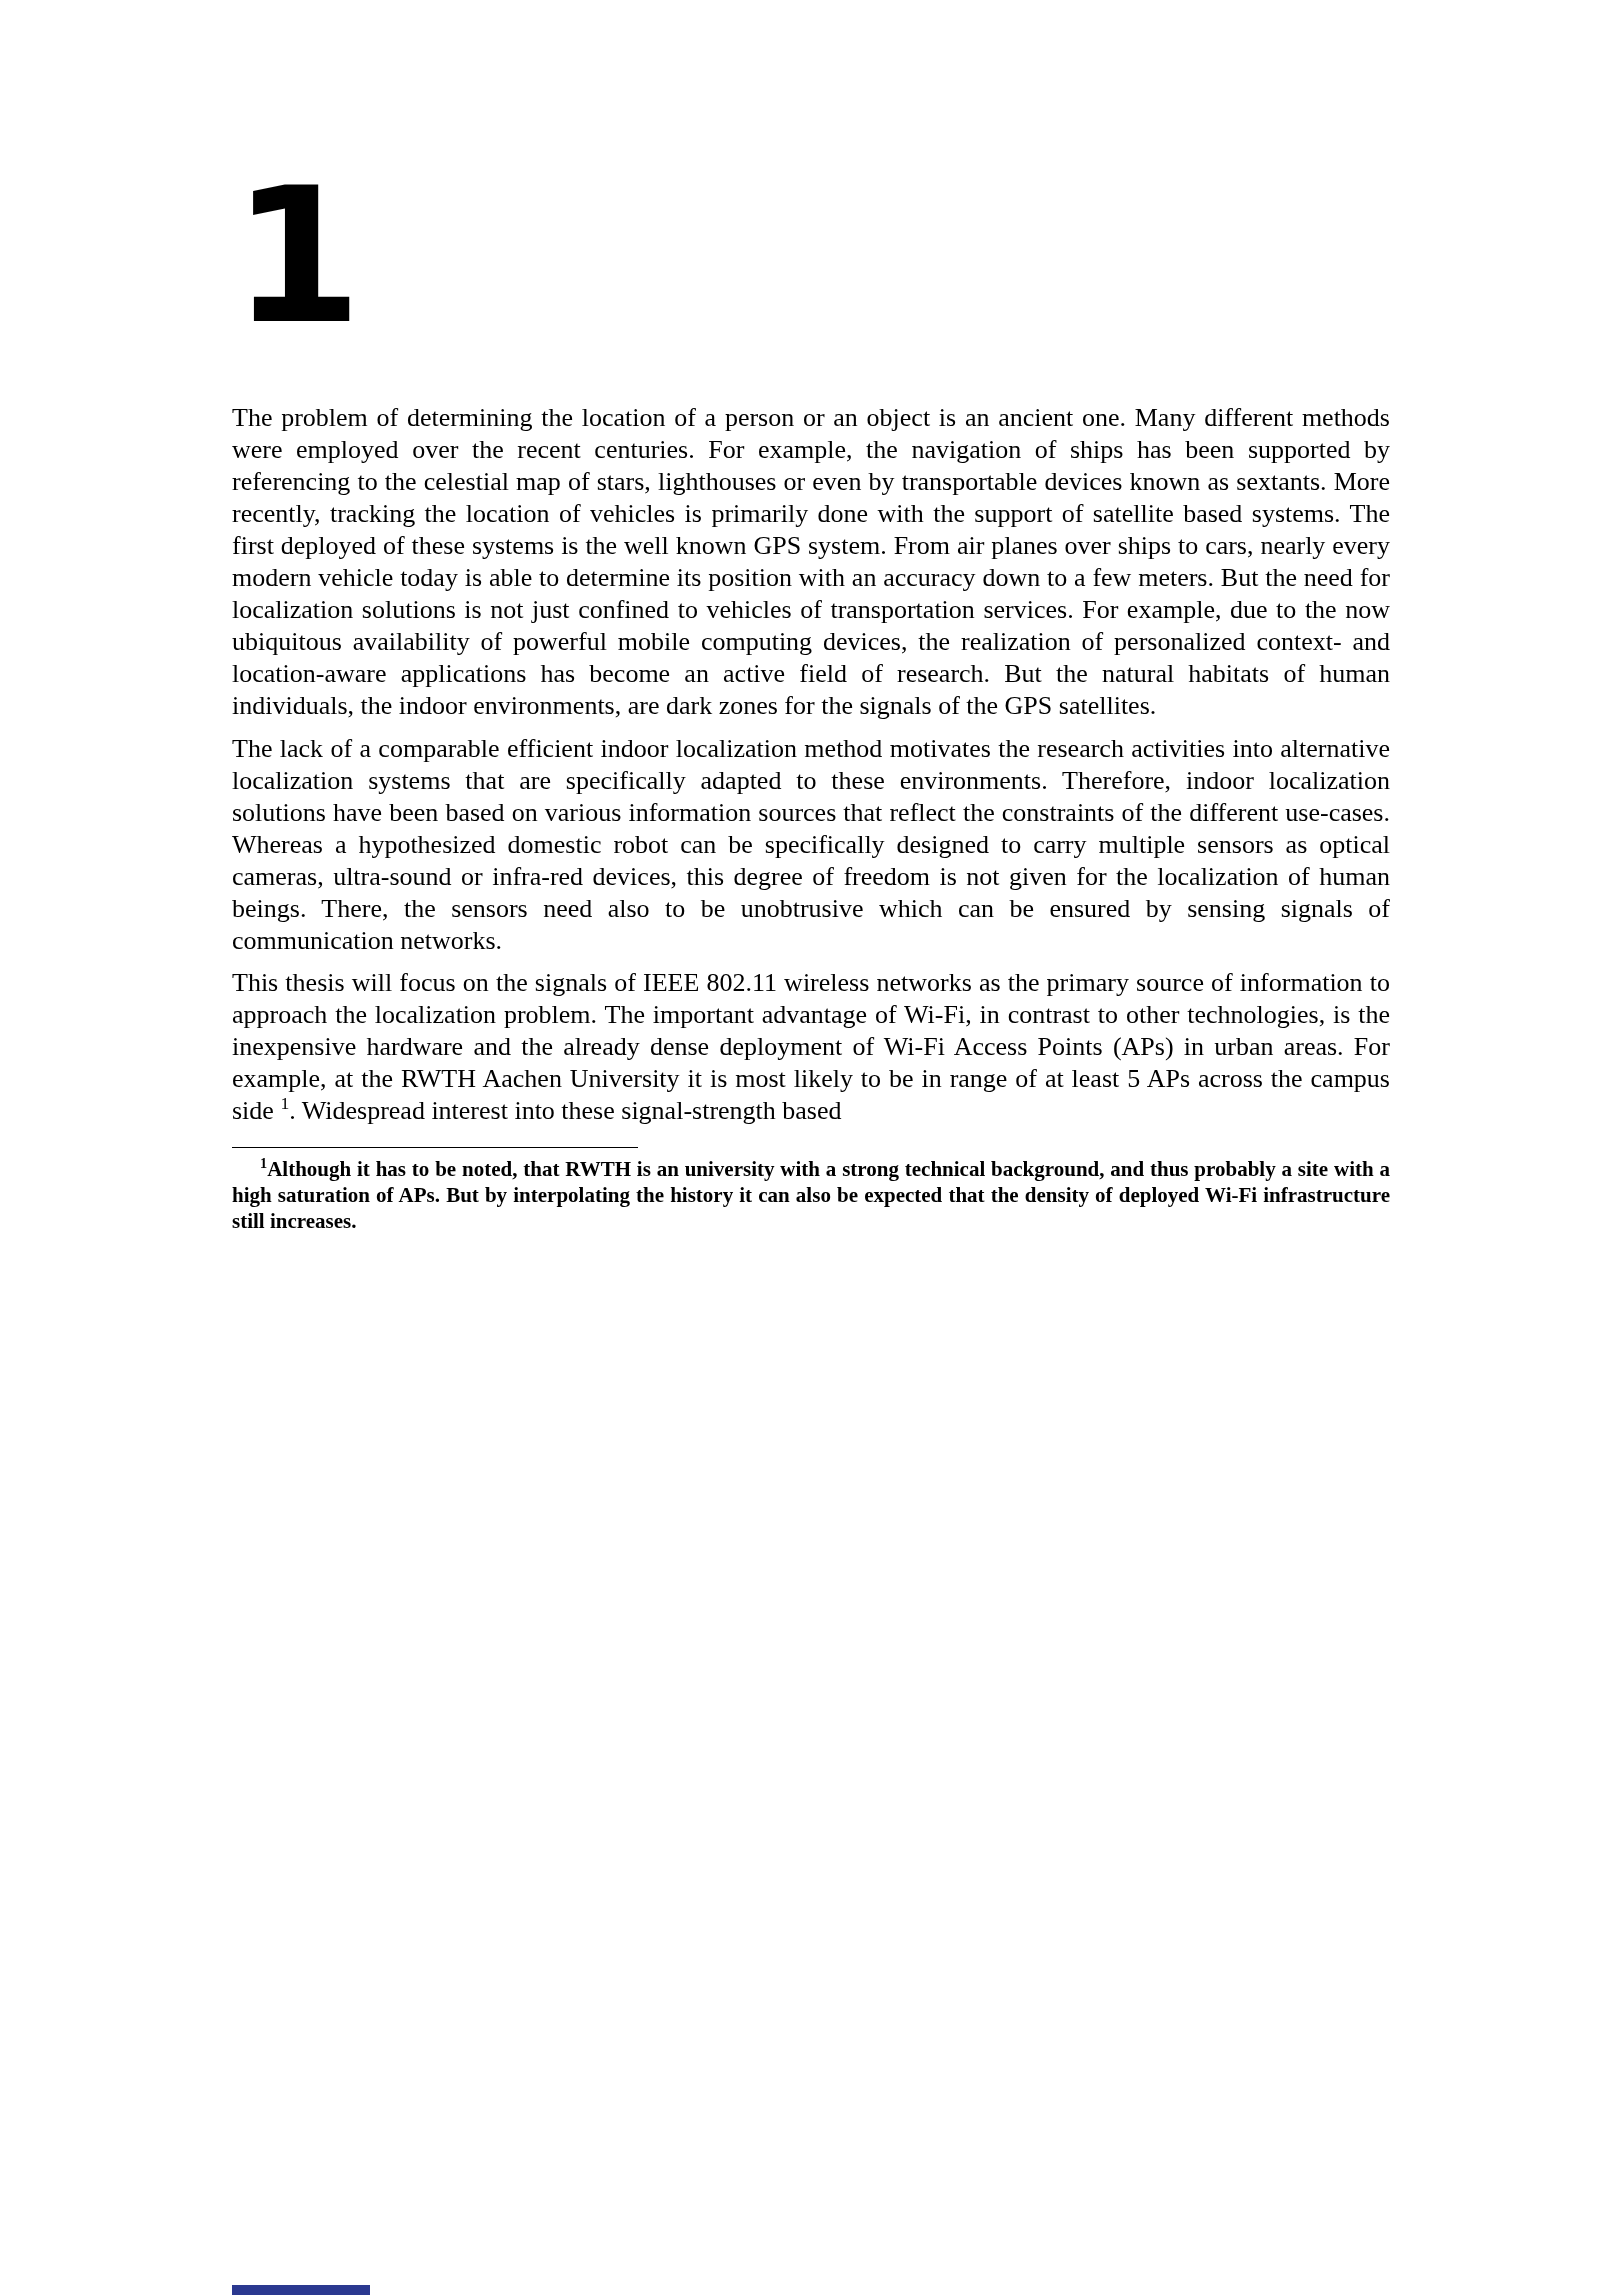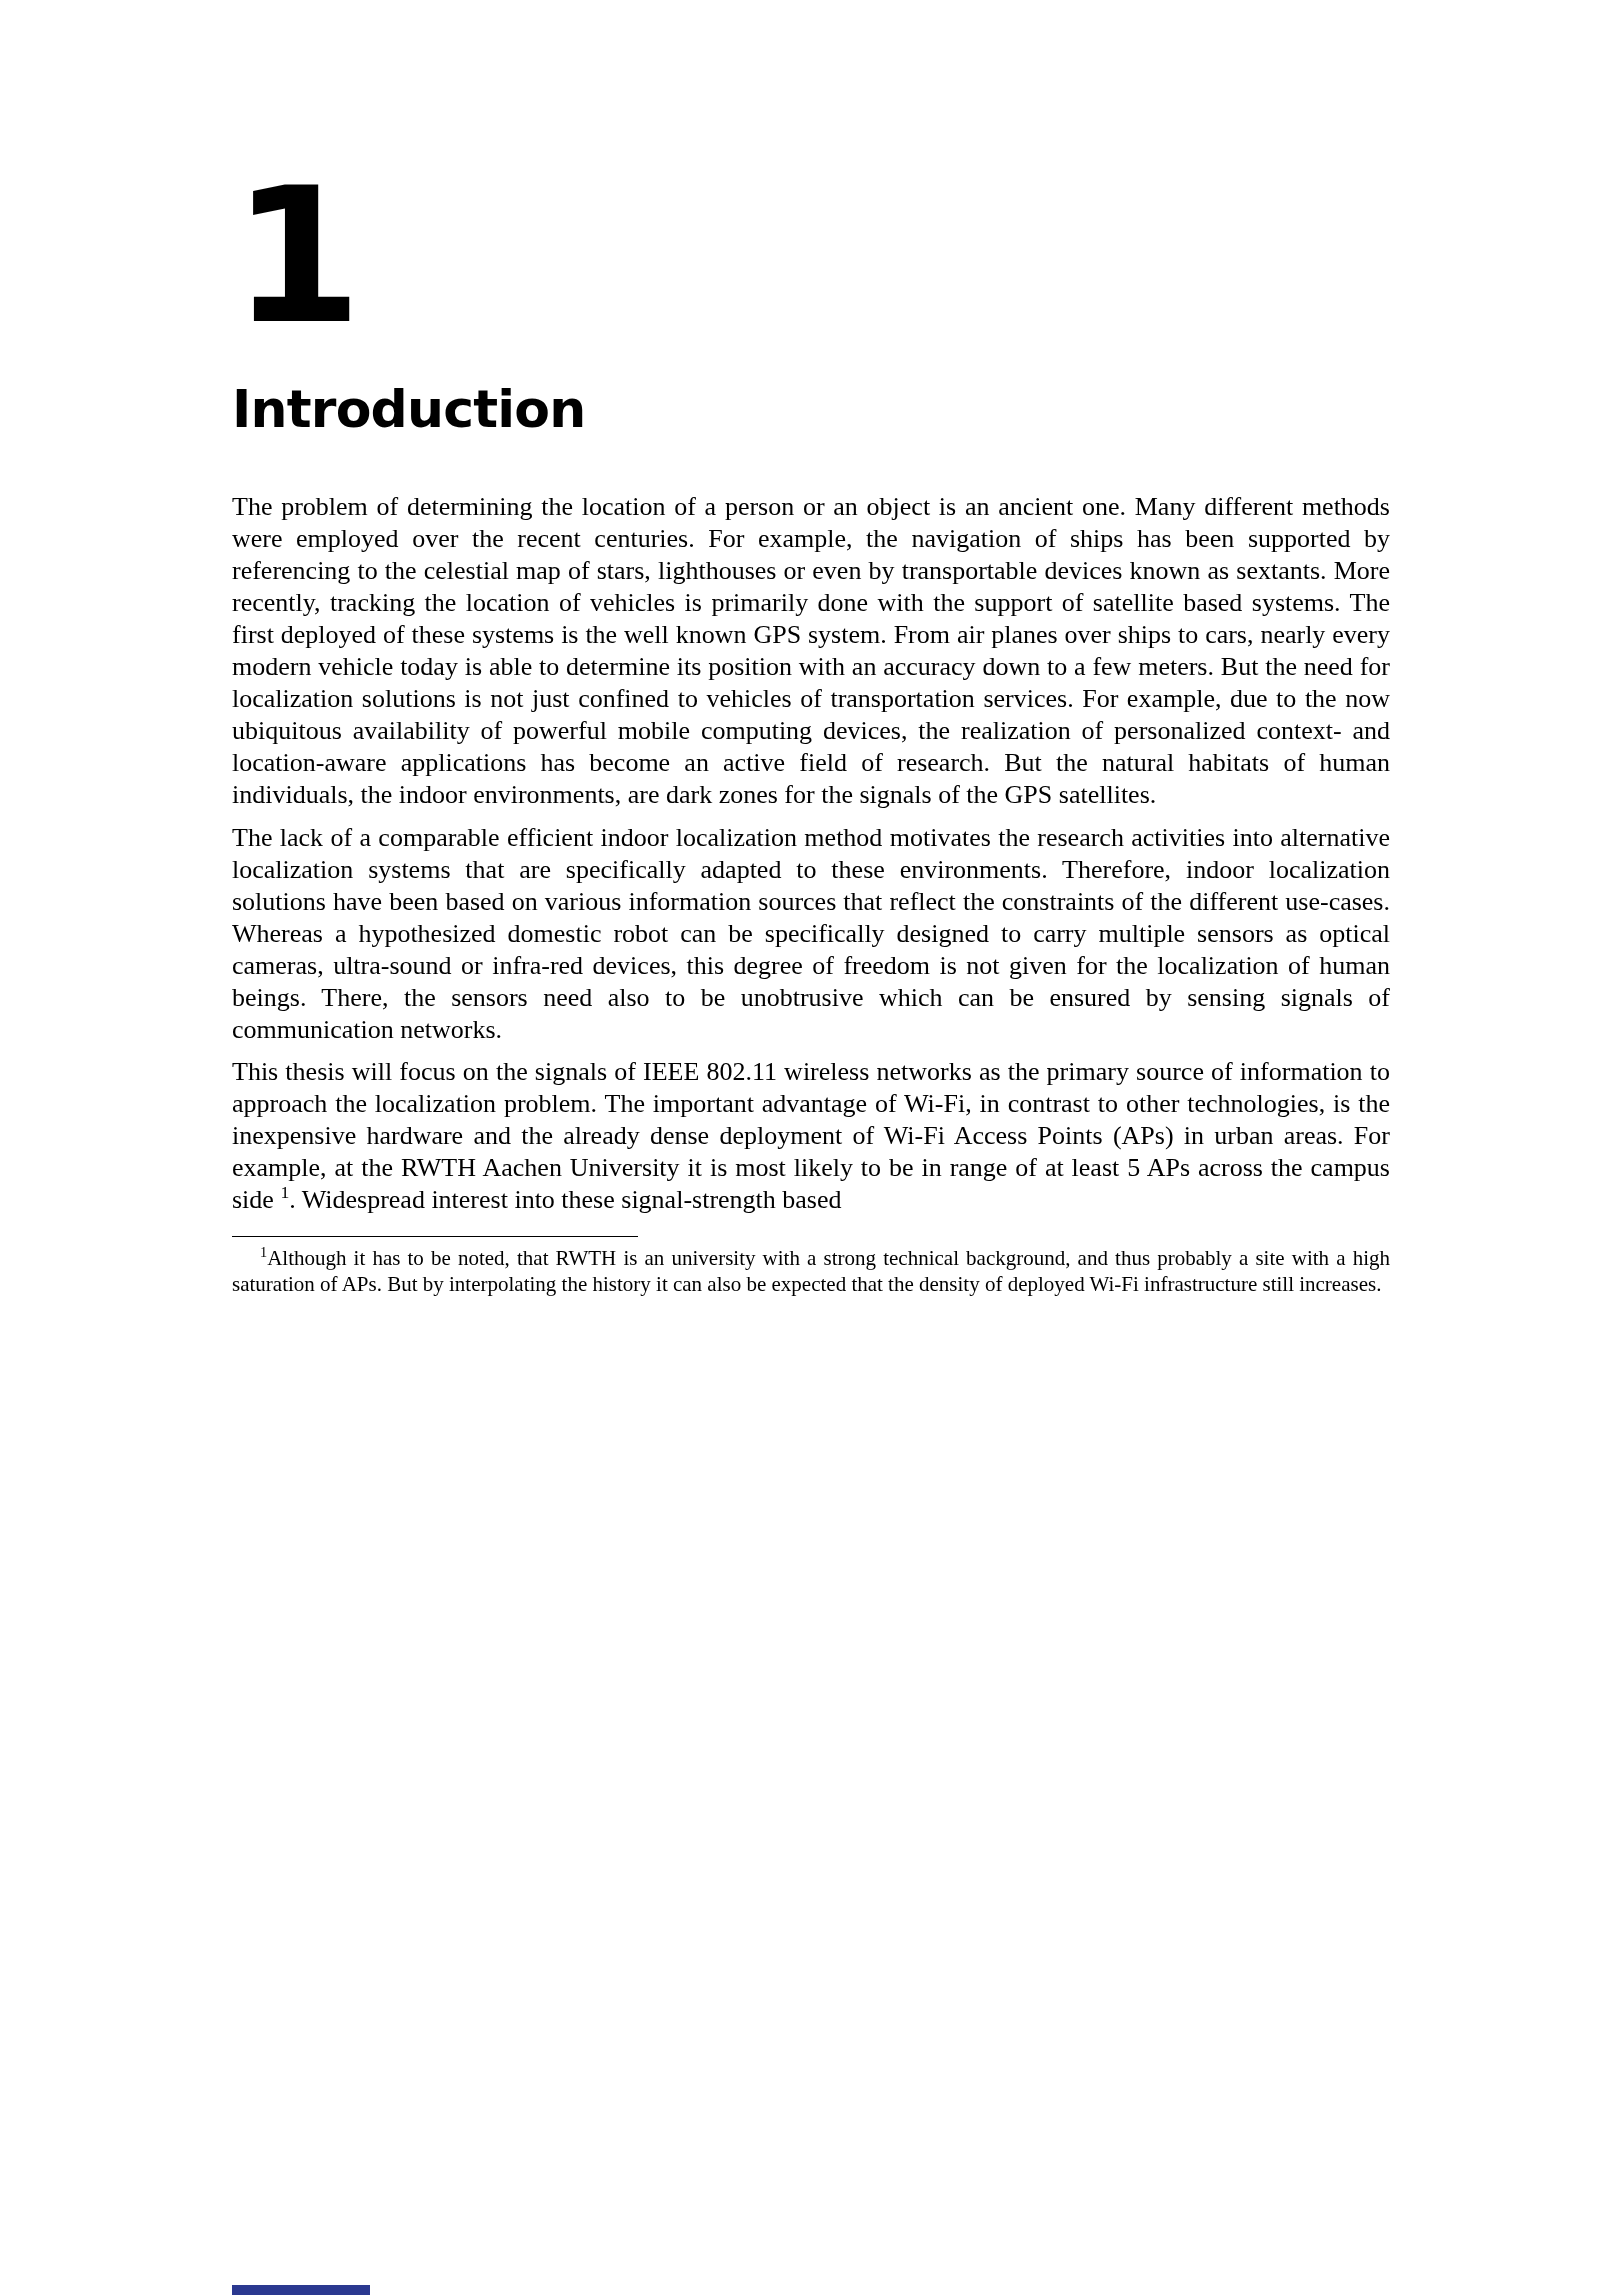--- a/index.html
+++ b/index.html
@@ -51,20 +51,21 @@
   .body-para.first {
     margin-top: 52px;
   }
   sup.fn-marker {
     font-size: 0.68em;
     line-height: 0;
     vertical-align: super;
   }
   .footnote-block {
     margin-top: 19.5px;
+    font-weight: bold;
   }
   .footnote-rule {
     width: 406px;
     height: 0;
     border-top: 1.6px solid #000000;
   }
   .footnote-text {
     margin: 8px 0 0 0;
     font-size: 21px;
     line-height: 26px;
@@ -81,21 +82,20 @@
   }
 </style>
 </head>
 <body>
 
 <div class="page">
   <div class="content">
 
     <div class="chapter-number">1</div>
 
-    <h1 class="chapter-title">Introduction</h1>
 
     <p class="body-para first">The problem of determining the location of a person or an object is an ancient one. Many different methods were employed over the recent centuries. For example, the navigation of ships has been supported by referencing to the celestial map of stars, lighthouses or even by transportable devices known as sextants. More recently, tracking the location of vehicles is primarily done with the support of satellite based systems. The first deployed of these systems is the well known GPS system. From air planes over ships to cars, nearly every modern vehicle today is able to determine its position with an accuracy down to a few meters. But the need for localization solutions is not just confined to vehicles of transportation services. For example, due to the now ubiquitous availability of powerful mobile computing devices, the realization of personalized context- and location-aware applications has become an active field of research. But the natural habitats of human individuals, the indoor environments, are dark zones for the signals of the GPS satellites.</p>
 
     <p class="body-para">The lack of a comparable efficient indoor localization method motivates the research activities into alternative localization systems that are specifically adapted to these environments. Therefore, indoor localization solutions have been based on various information sources that reflect the constraints of the different use-cases. Whereas a hypothesized domestic robot can be specifically designed to carry multiple sensors as optical cameras, ultra-sound or infra-red devices, this degree of freedom is not given for the localization of human beings. There, the sensors need also to be unobtrusive which can be ensured by sensing signals of communication networks.</p>
 
     <p class="body-para"><span>This thesis will focus on the signals of IEEE 802.11 wireless networks as the primary source of information to approach the localization problem. The important advantage of Wi-Fi, in contrast to other technologies, is the inexpensive hardware and the already dense deployment of Wi-Fi Access Points (APs) in urban areas. For example, at the RWTH Aachen University it is most likely to be in range of at least 5 APs across the campus side </span><sup class="fn-marker">1</sup><span>. Widespread interest into these signal-strength based</span></p>
 
     <div class="footnote-block">
       <div class="footnote-rule"></div>
       <p class="footnote-text"><sup class="fn-marker">1</sup><span>Although it has to be noted, that RWTH is an university with a strong technical background, and thus probably a site with a high saturation of APs. But by interpolating the history it can also be expected that the density of deployed Wi-Fi infrastructure still increases.</span></p>

